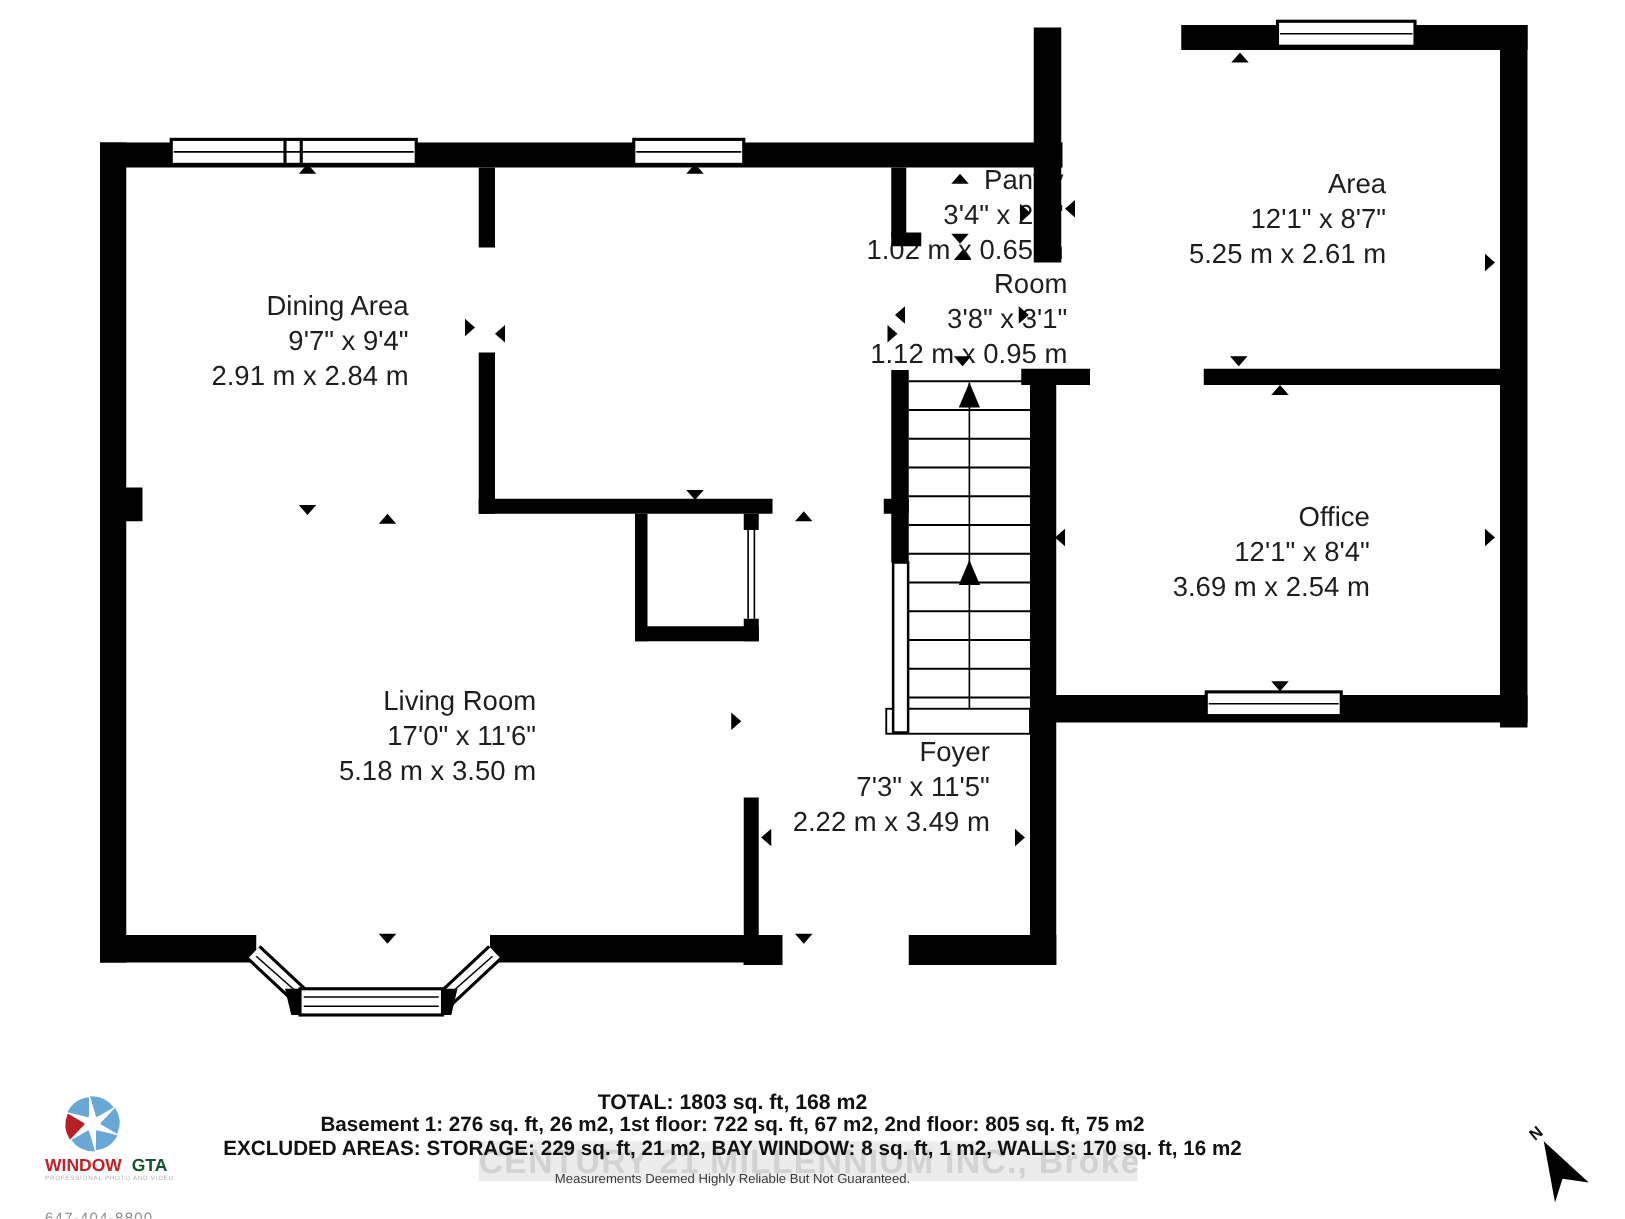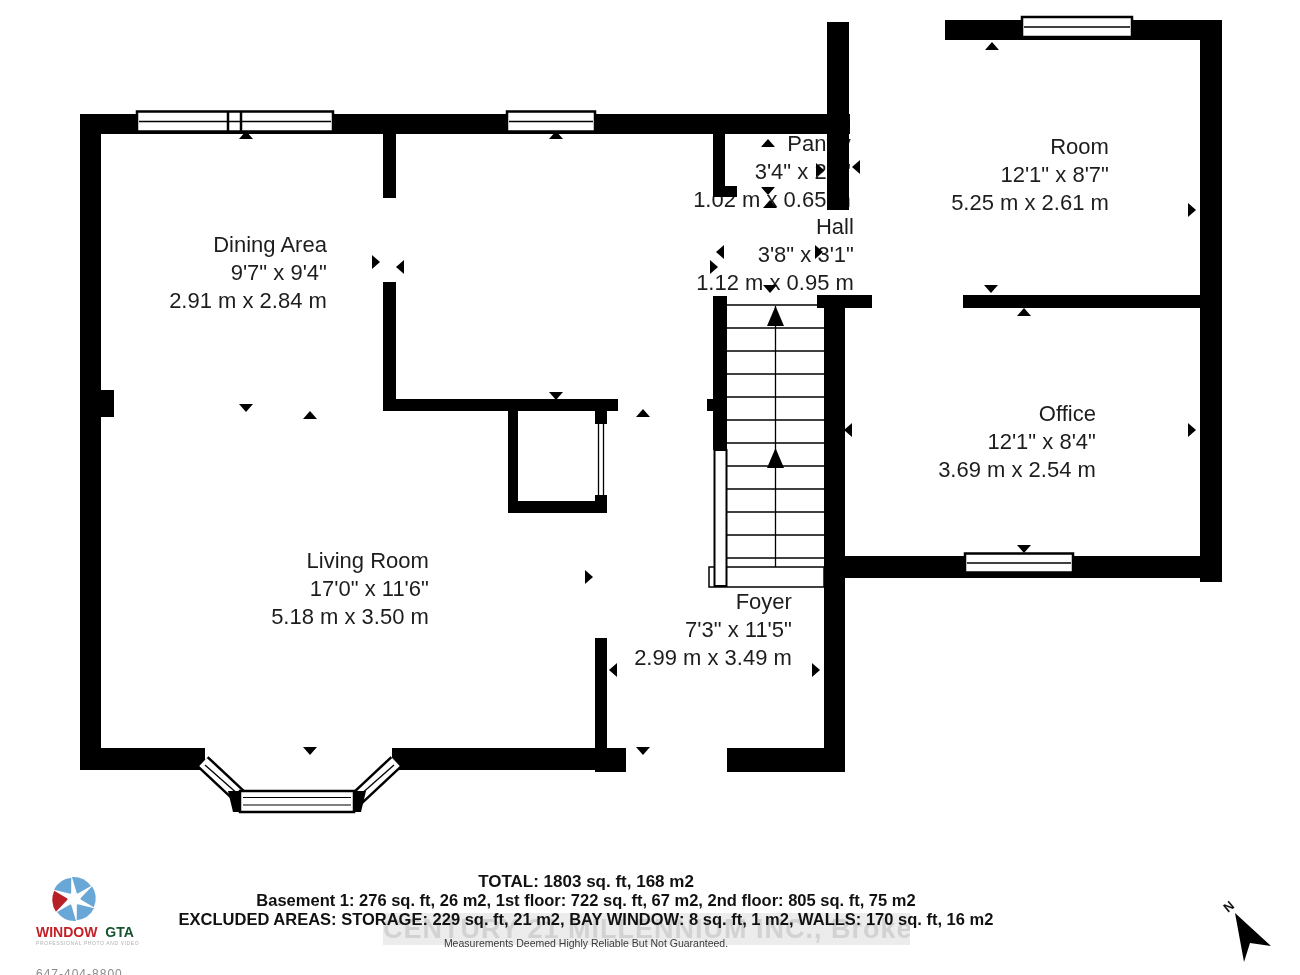--- a/index.html
+++ b/index.html
@@ -35,43 +35,43 @@
       <div>Dining Area</div>
       <div>9'7" x 9'4"</div>
       <div>2.91 m x 2.84 m</div>
     </div>
     <div class="room-label" style="left:772px;top:130px;">
       <div>Pantry</div>
       <div>3'4" x 2'1"</div>
       <div>1.02 m x 0.65 m</div>
     </div>
     <div class="room-label" style="left:775px;top:213px;">
-      <div>Hall</div>
+      <div>Room</div>
       <div>3'8" x 3'1"</div>
       <div>1.12 m x 0.95 m</div>
     </div>
     <div class="room-label" style="left:1030px;top:133px;">
-      <div>Room</div>
+      <div>Area</div>
       <div>12'1" x 8'7"</div>
       <div>5.25 m x 2.61 m</div>
     </div>
     <div class="room-label" style="left:1017px;top:400px;">
       <div>Office</div>
       <div>12'1" x 8'4"</div>
       <div>3.69 m x 2.54 m</div>
     </div>
     <div class="room-label" style="left:350px;top:547px;">
       <div>Living Room</div>
       <div>17'0" x 11'6"</div>
       <div>5.18 m x 3.50 m</div>
     </div>
     <div class="room-label" style="left:713px;top:588px;">
       <div>Foyer</div>
       <div>7'3" x 11'5"</div>
-      <div>2.99 m x 3.49 m</div>
+      <div>2.22 m x 3.49 m</div>
     </div>
   </div>
 
   <svg class="plan-svg" width="1300" height="975" viewBox="0 0 1300 975">
 
     <g fill="#000000">
       <rect x="80" y="114" width="21" height="656"></rect>
       <rect x="80" y="114" width="770" height="20"></rect>
       <rect x="827" y="22" width="22" height="188"></rect>
       <rect x="945" y="20" width="277" height="20"></rect>

